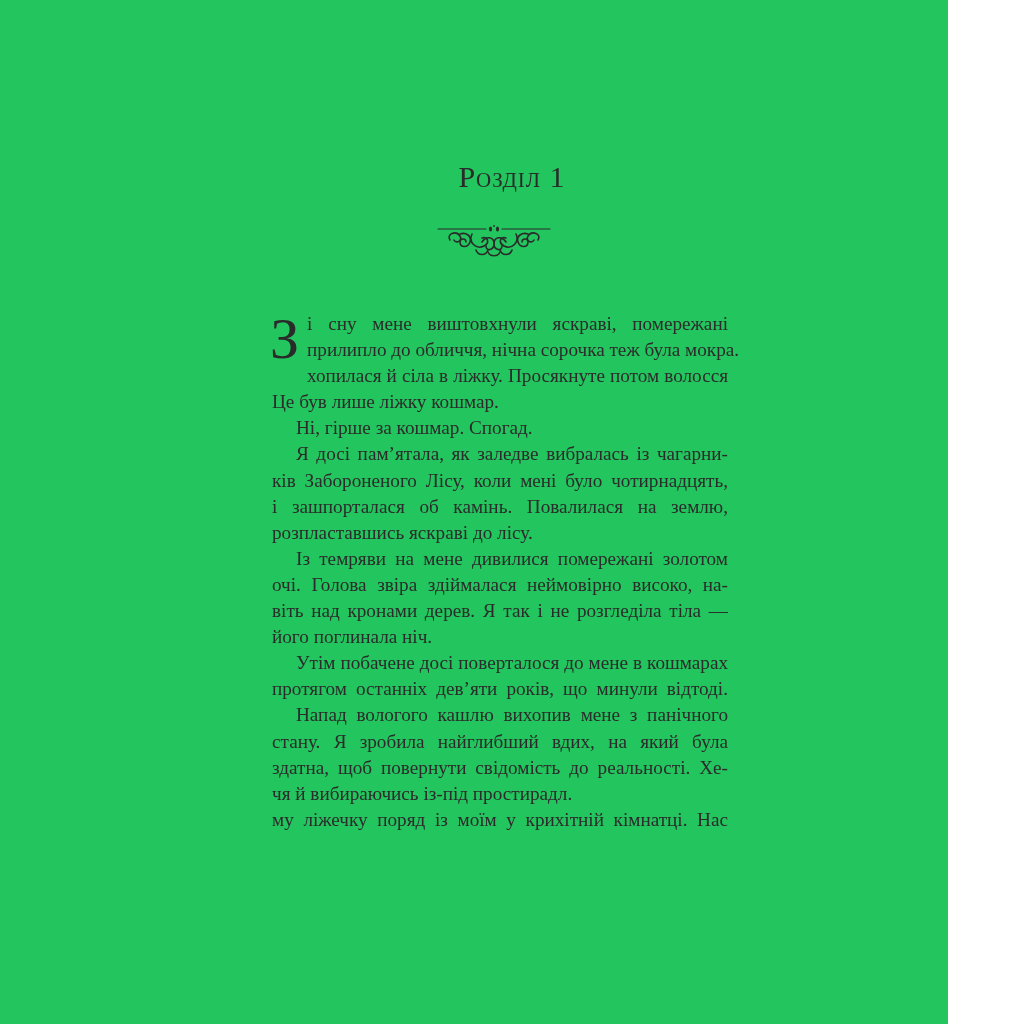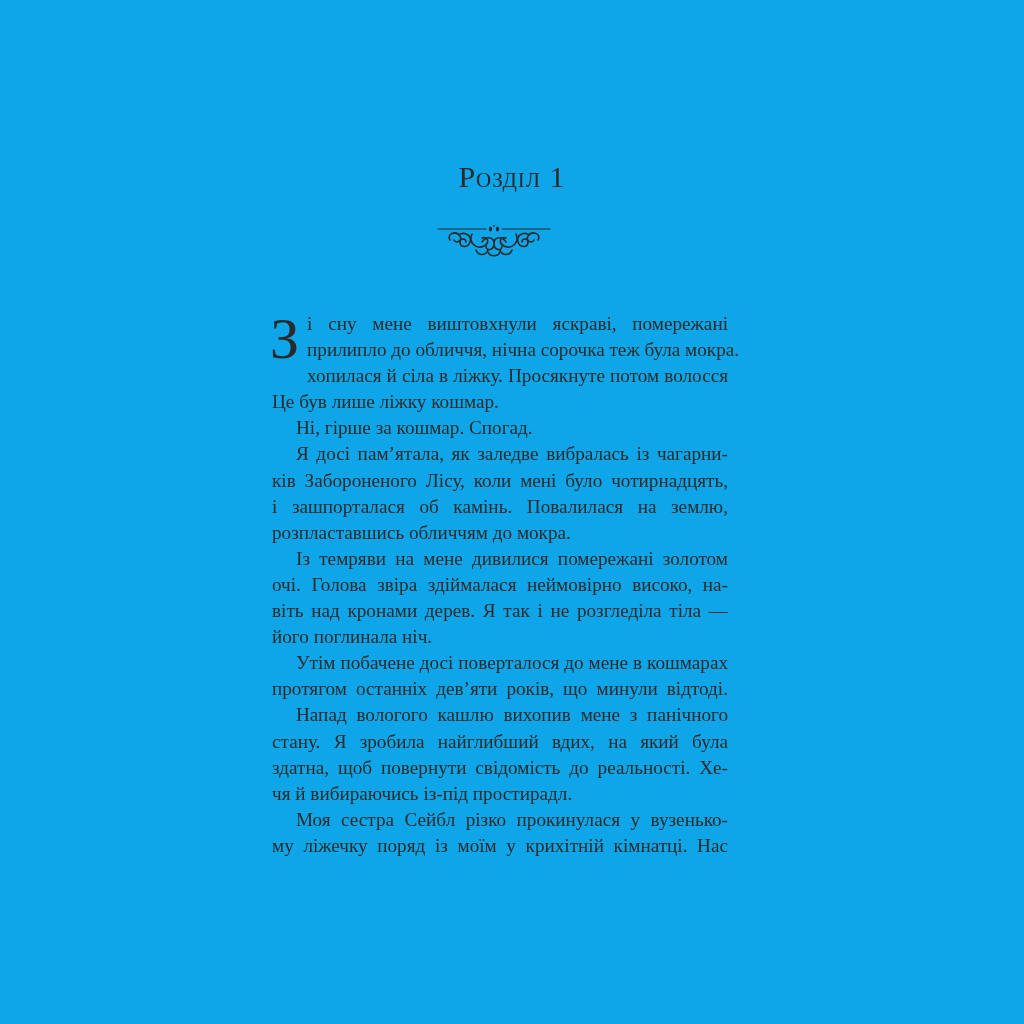--- a/index.html
+++ b/index.html
@@ -1,17 +1,17 @@
 <!DOCTYPE html>
 <html><head>
   <meta charset="utf-8">
   <style>
     html, body { margin: 0; padding: 0; background: #ffffff; }
     body { width: 1024px; height: 1024px; position: relative; overflow: hidden; }
-    .page { position: absolute; left: 0; top: 0; width: 1024px; height: 1024px; background: #0ea5e9; }
+    .page { position: absolute; left: 0; top: 0; width: 948px; height: 1024px; background: #22c55e; }
     .chapter-title {
       position: absolute; left: 0; width: 1024px; top: 160px;
       text-align: center;
       font-family: "Liberation Serif", "DejaVu Serif", serif;
       font-size: 30px; color: #2a2a2a; letter-spacing: 1px;
       font-variant: small-caps;
     }
     .ornament { position: absolute; left: 436px; top: 222px; width: 116px; height: 40px; }
     .body-text {
       position: absolute; left: 272px; top: 311px; width: 456px;
@@ -60,27 +60,26 @@
   <div class="body-text">
     <span class="dropcap">З</span>
     <span class="line">і сну мене виштовхнули яскраві, помережані</span>
     <span class="line">прилипло до обличчя, нічна сорочка теж була мокра.</span>
     <span class="line">хопилася й сіла в ліжку. Просякнуте потом волосся</span>
     <span class="line last">Це був лише ліжку кошмар.</span>
     <span class="line last ind">Ні, гірше за кошмар. Спогад.</span>
     <span class="line ind">Я досі пам’ятала, як заледве вибралась із чагарни-</span>
     <span class="line">ків Забороненого Лісу, коли мені було чотирнадцять,</span>
     <span class="line">і зашпорталася об камінь. Повалилася на землю,</span>
-    <span class="line last">розпластавшись обличчям до мокра.</span>
+    <span class="line last">розпластавшись яскраві до лісу.</span>
     <span class="line ind">Із темряви на мене дивилися помережані золотом</span>
     <span class="line">очі. Голова звіра здіймалася неймовірно високо, на-</span>
     <span class="line">віть над кронами дерев. Я так і не розгледіла тіла —</span>
     <span class="line last">його поглинала ніч.</span>
     <span class="line ind">Утім побачене досі поверталося до мене в кошмарах</span>
     <span class="line">протягом останніх дев’яти років, що минули відтоді.</span>
     <span class="line ind">Напад вологого кашлю вихопив мене з панічного</span>
     <span class="line">стану. Я зробила найглибший вдих, на який була</span>
     <span class="line">здатна, щоб повернути свідомість до реальності. Хе-</span>
     <span class="line last">чя й вибираючись із-під простирадл.</span>
-    <span class="line ind">Моя сестра Сейбл різко прокинулася у вузенько-</span>
     <span class="line">му ліжечку поряд із моїм у крихітній кімнатці. Нас</span>
   </div>
 </div>
 
 </body></html>

